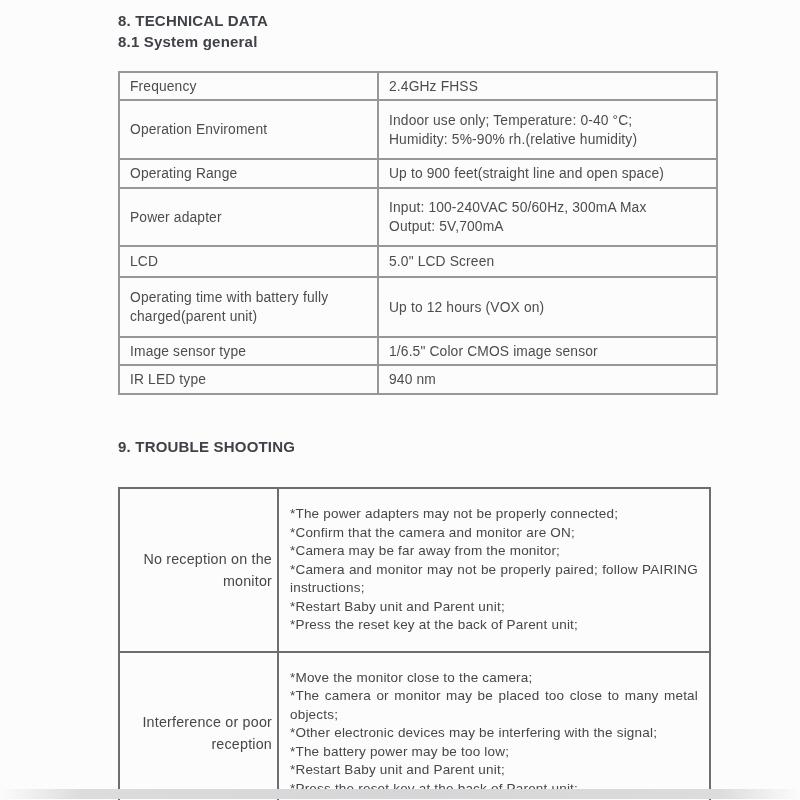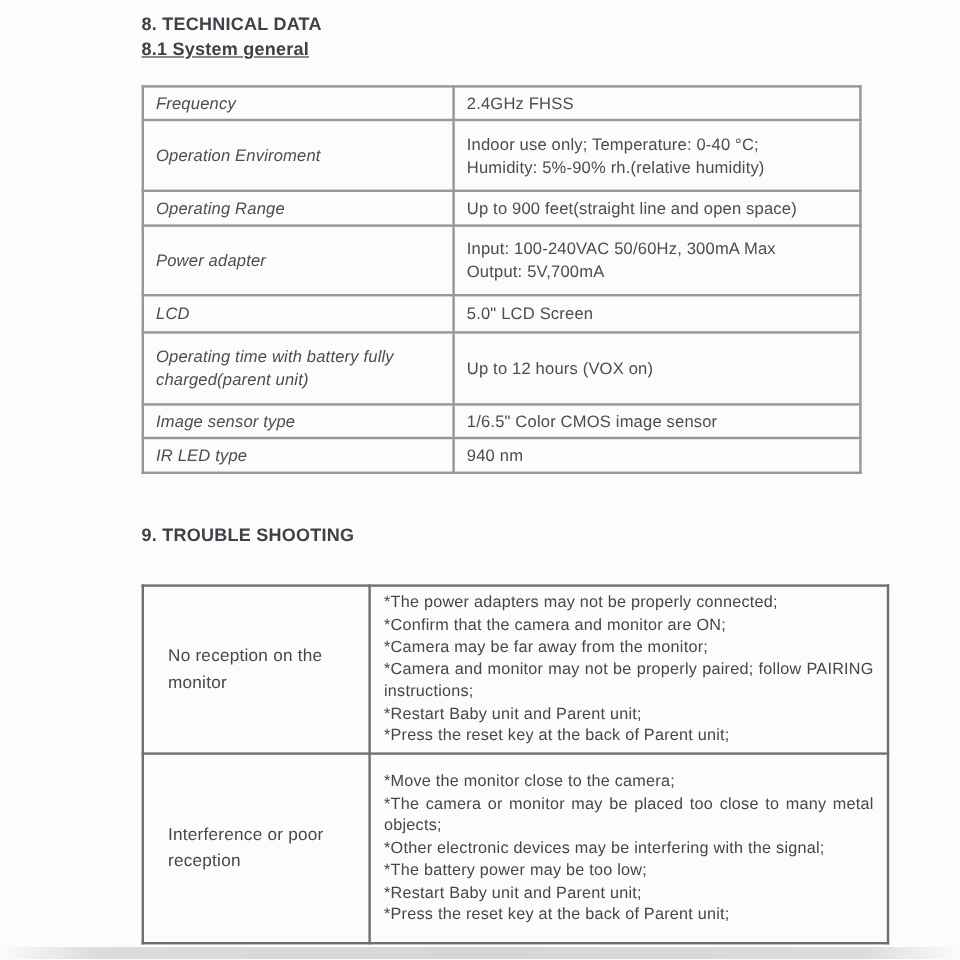--- a/index.html
+++ b/index.html
@@ -21,21 +21,21 @@
   .heading {
     position: absolute;
     left: 118px;
     font-weight: bold;
     color: #3e4146;
     font-size: 15px;
     letter-spacing: 0.2px;
     line-height: 21px;
   }
   #h8 { top: 10px; }
-  #h81 { top: 31px; text-decoration: underline; }
+  #h81 { top: 31px; }
   #h9 { top: 436px; }
 
   
   table.spec {
     position: absolute;
     left: 118px;
     top: 71px;
     width: 554px;
     border-collapse: collapse;
     table-layout: fixed;
@@ -43,51 +43,51 @@
   table.spec td {
     border: 2px solid #97979b;
     font-size: 13.8px;
     letter-spacing: 0.15px;
     color: #4d4d4f;
     vertical-align: middle;
     padding: 2px 10px;
     white-space: pre-line;
     line-height: 19px;
   }
-  table.spec td.lbl { width: 237px; font-style: italic; }
+  table.spec td.lbl { width: 237px; }
   table.spec td.val { width: 317px; }
 
   
   table.trouble {
     position: absolute;
     left: 118px;
     top: 487px;
     width: 555px;
     border-collapse: collapse;
     table-layout: fixed;
   }
   table.trouble td {
     border: 2px solid #6e6e72;
     vertical-align: middle;
     color: #474749;
   }
   table.trouble td.problem {
     width: 147px;
-    text-align: left;
+    text-align: right;
     font-size: 14.3px;
     letter-spacing: 0.2px;
     line-height: 22px;
-    padding: 2px 20px;
+    padding: 2px 5px;
   }
   table.trouble td.solutions {
     width: 408px;
     font-size: 13.5px;
     letter-spacing: 0.2px;
     line-height: 18.5px;
-    padding: 4px 11px;
+    padding: 16px 11px;
     white-space: pre-line;
     text-align: justify;
     vertical-align: middle;
   }
 
   
   .bottom-strip {
     position: absolute;
     left: 0;
     top: 789px;

